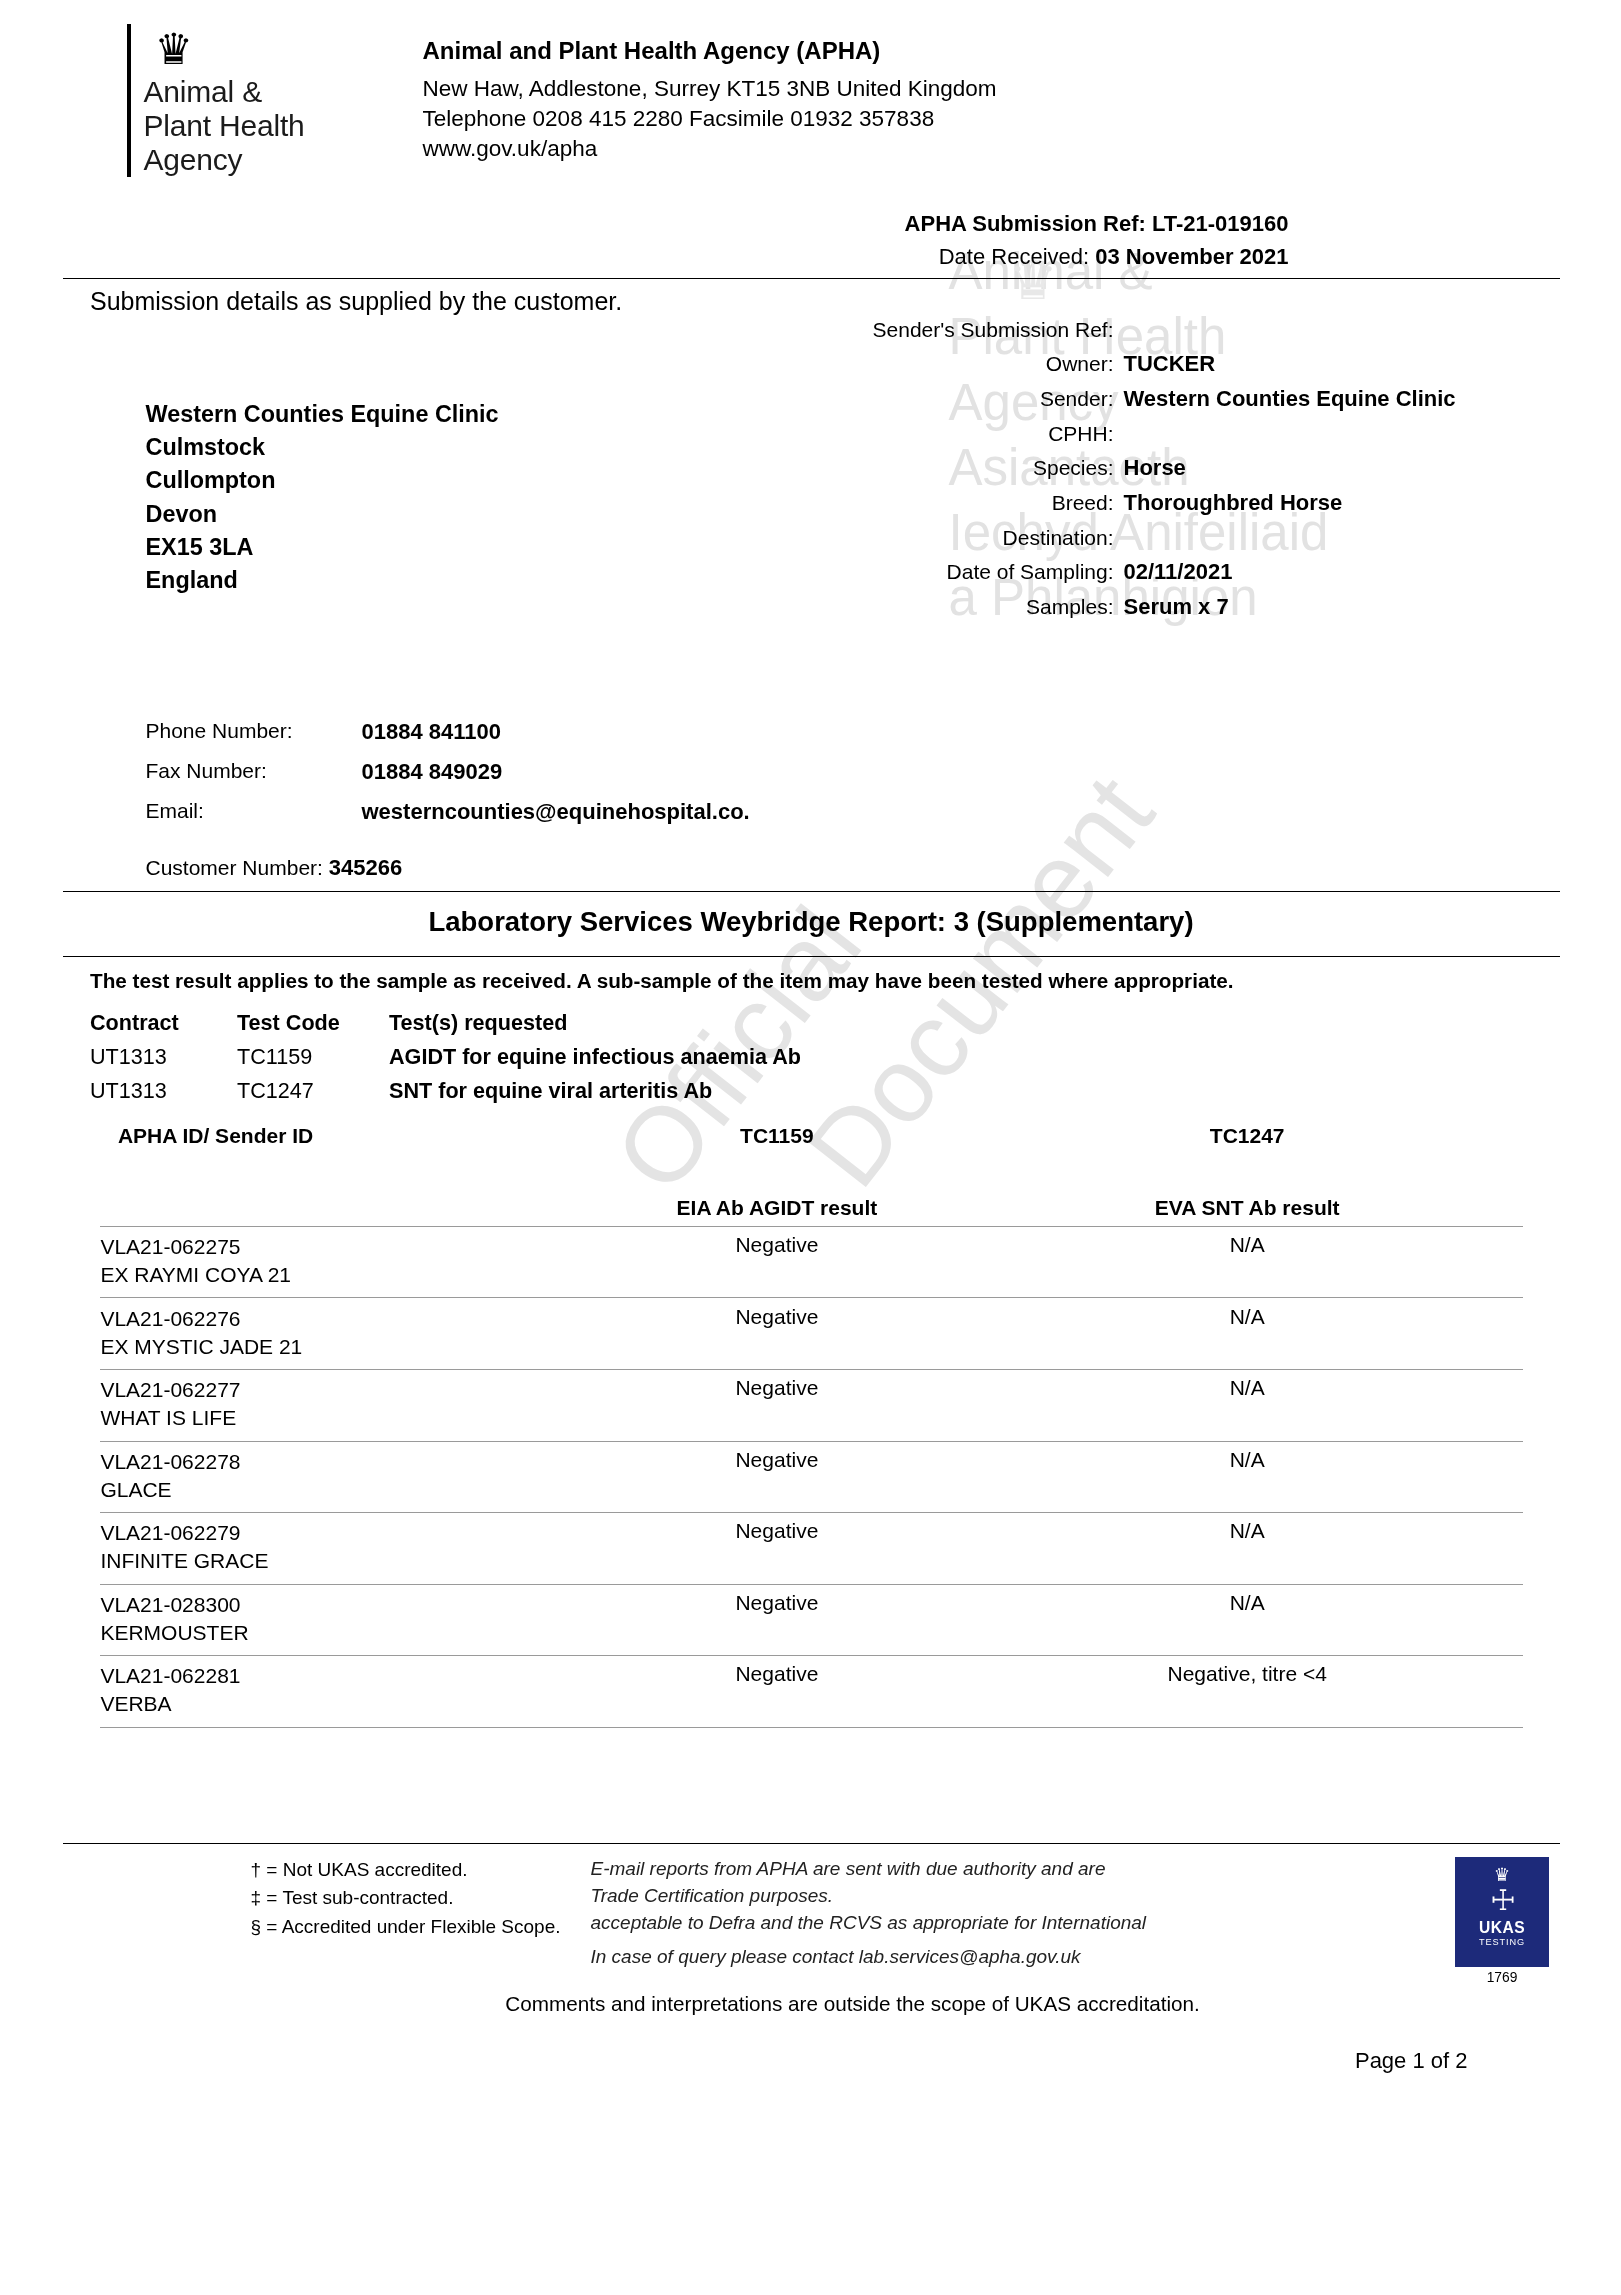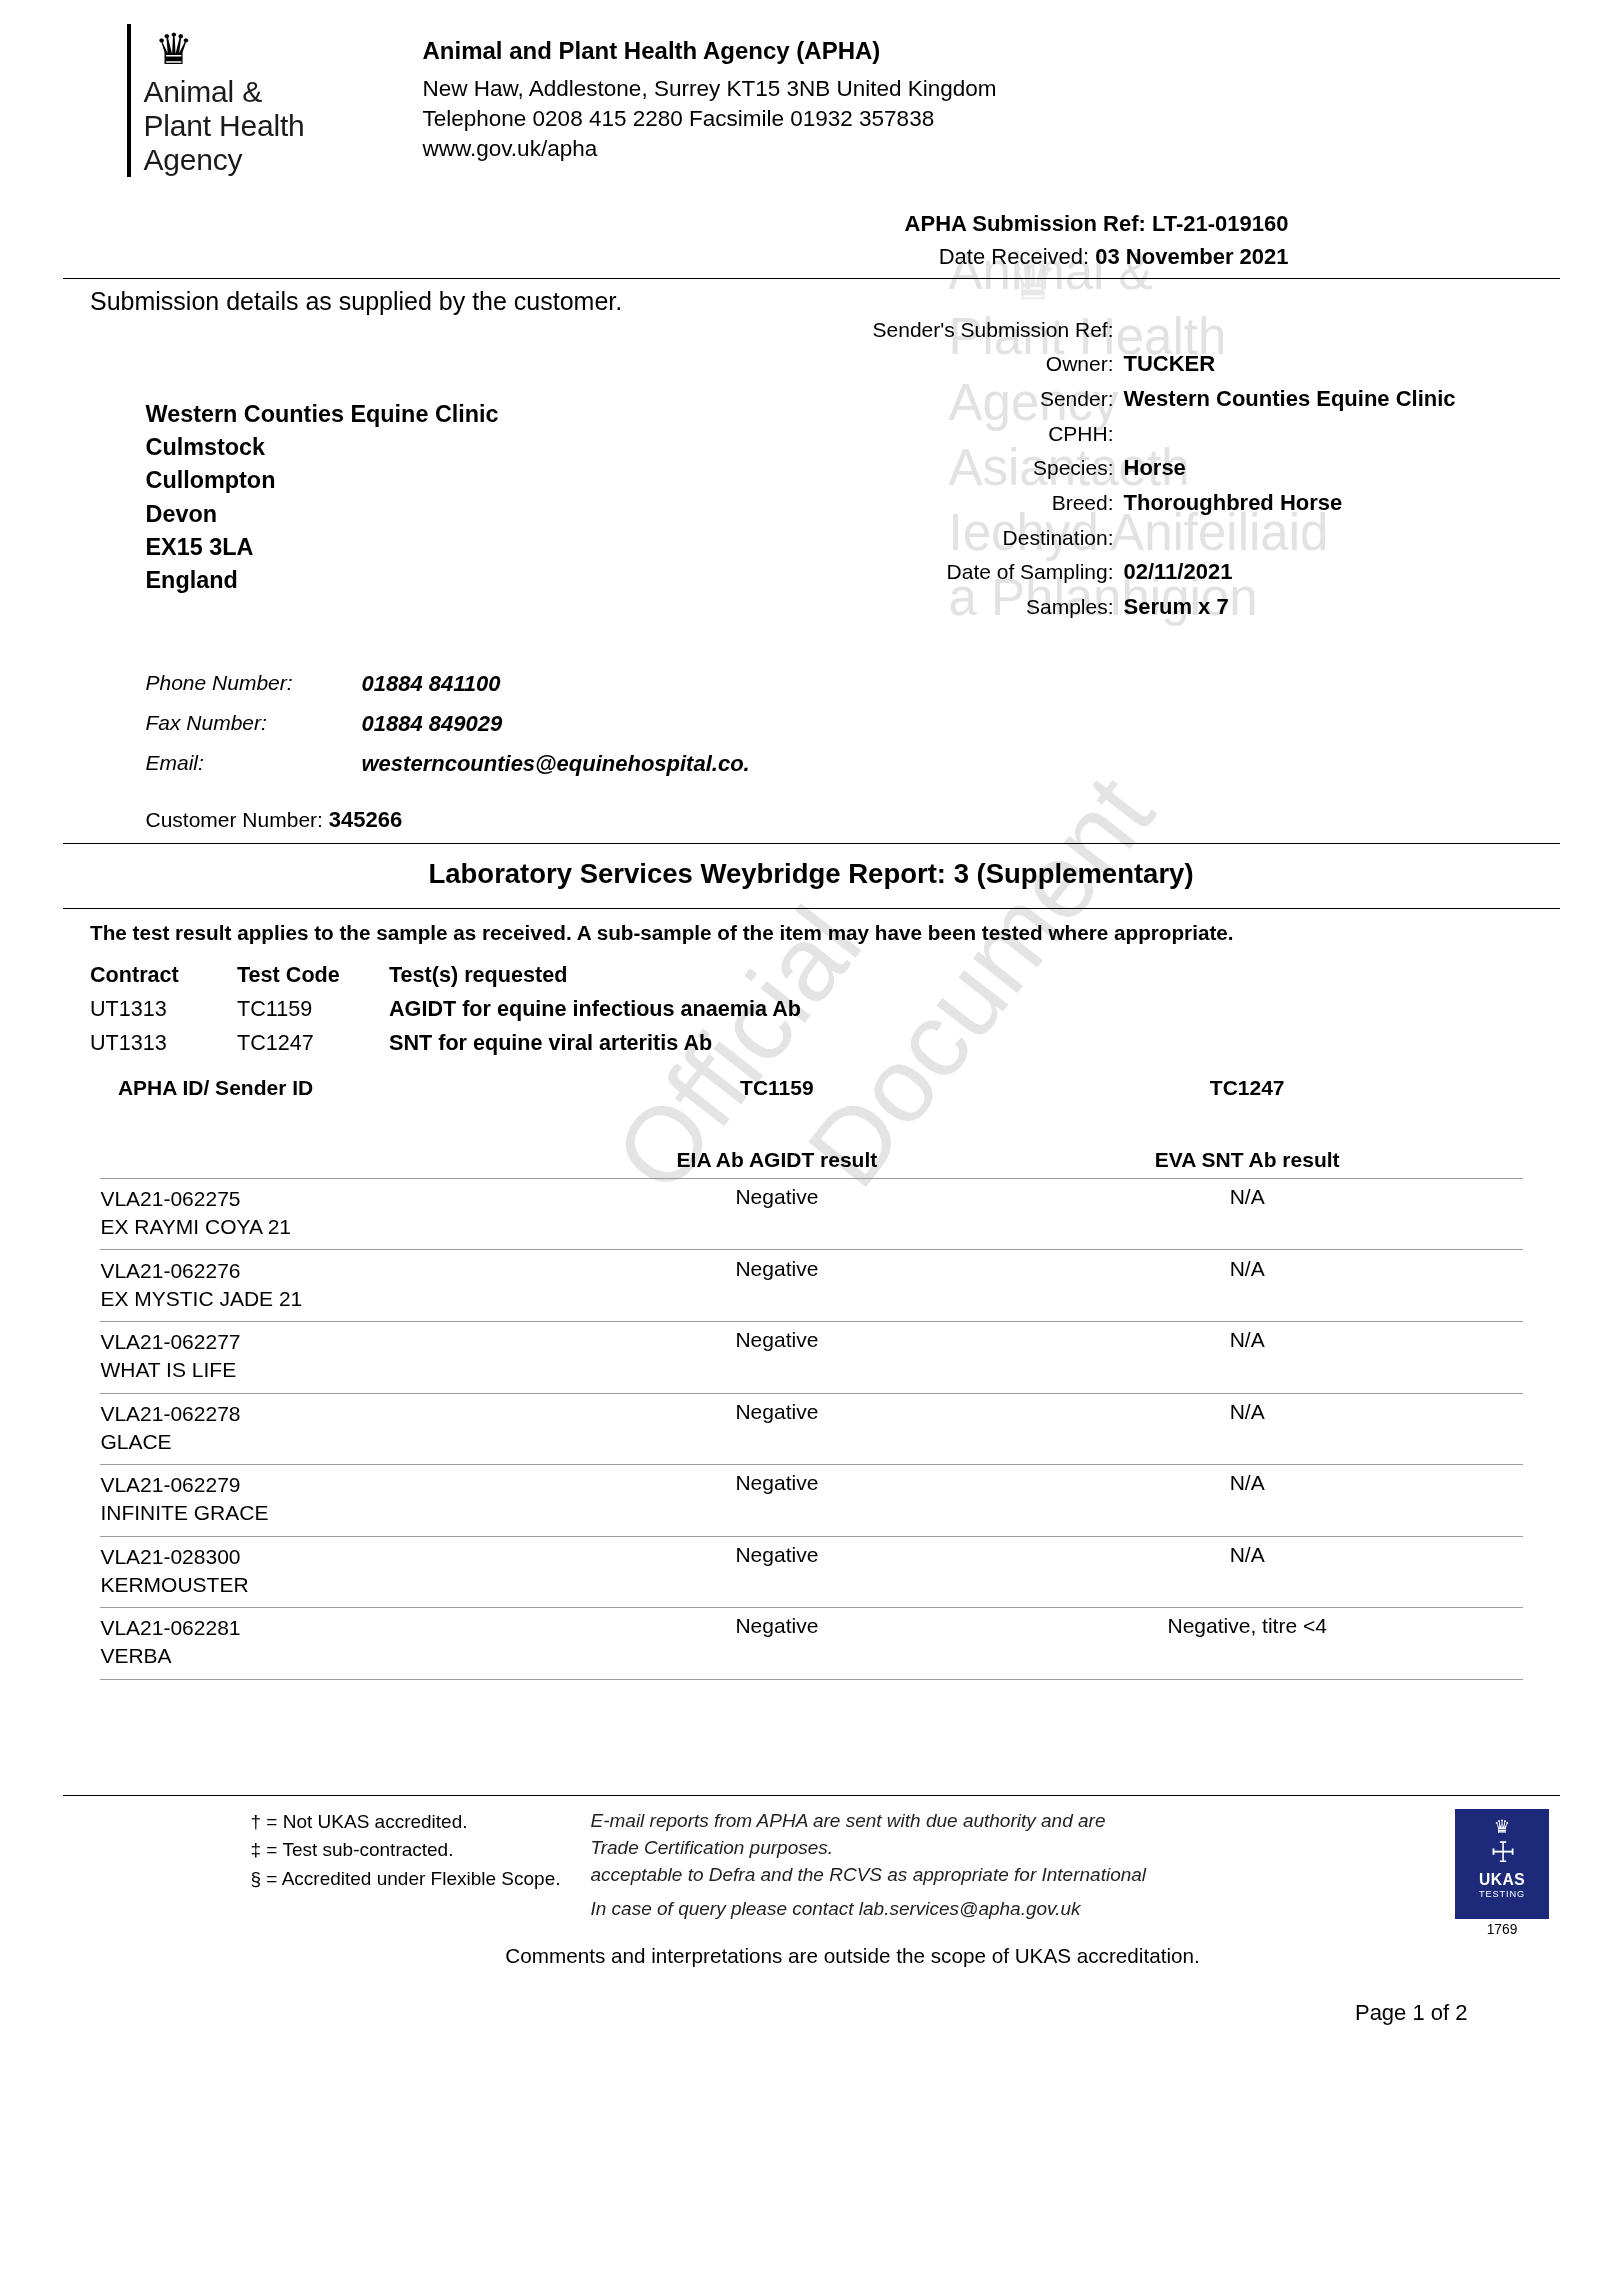--- a/index.html
+++ b/index.html
@@ -183,22 +183,21 @@
   .dr-value {
     font-weight: bold;
     font-size: 22px;
   }
 
   
   .contacts {
     position: relative;
     z-index: 2;
     padding-left: 83px;
-    margin-top: 40px;
-    font-style: italic;
+    margin-top: 88px;
   }
   .c-row {
     display: flex;
     font-size: 21px;
     margin-bottom: 13.8px;
   }
   .c-label { width: 216px; }
   .c-value { font-weight: bold; font-size: 22px; }
 
   .custnum {

